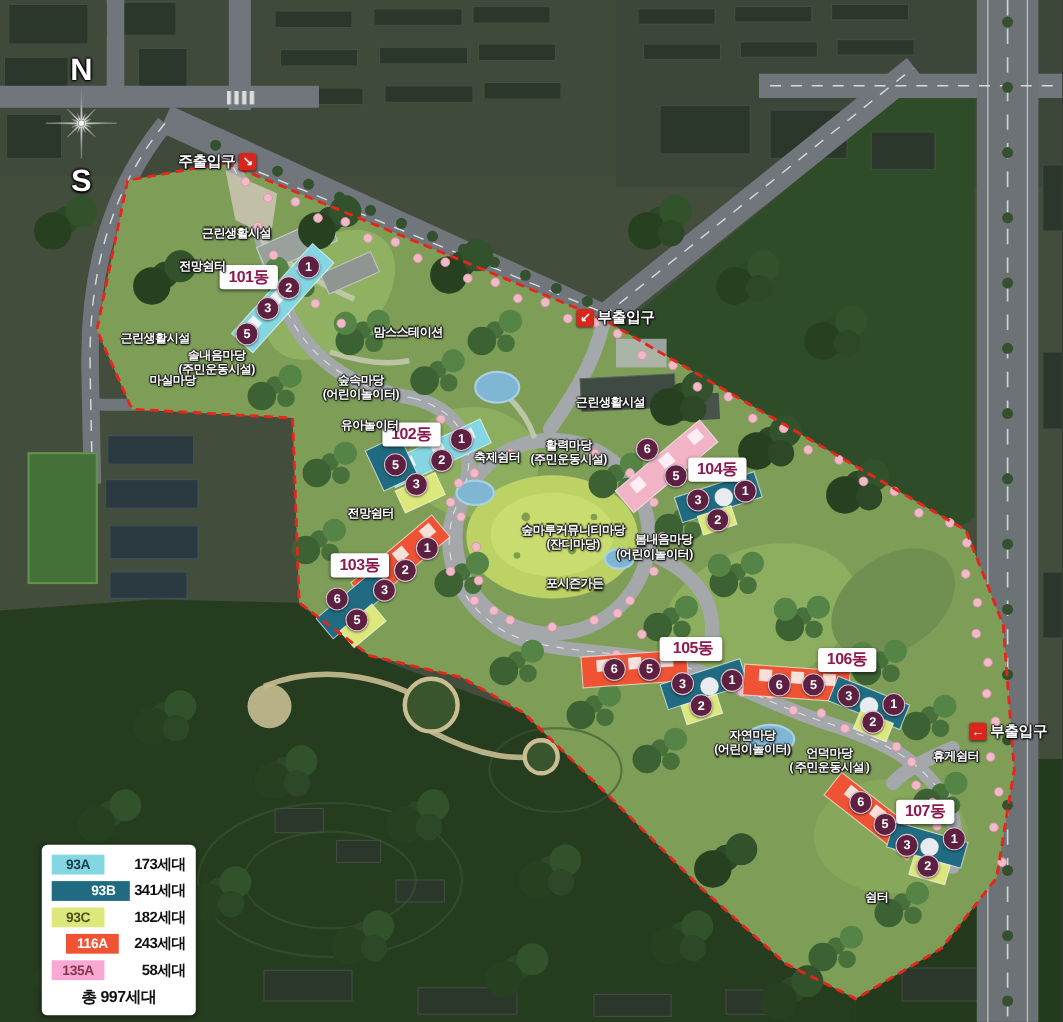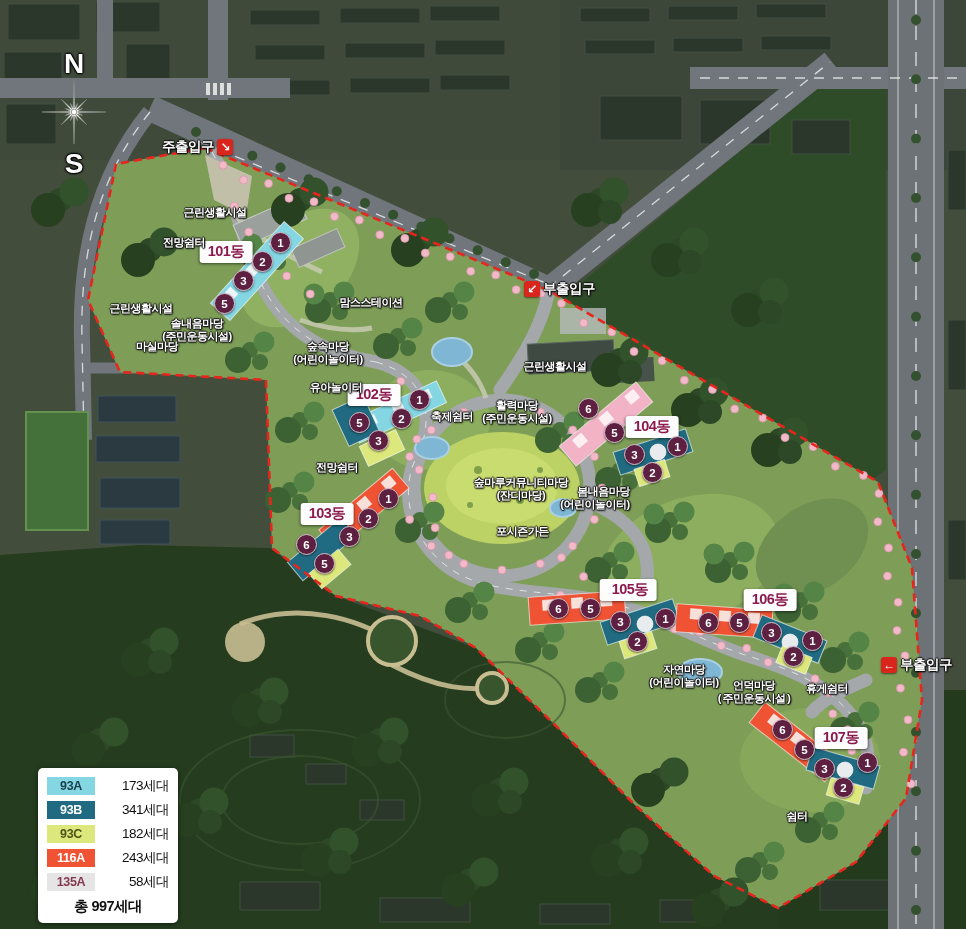--- a/index.html
+++ b/index.html
@@ -28,21 +28,21 @@
   
   #compass{position:absolute;left:36px;top:50px;width:76px;text-align:center;z-index:10;}
   #compass .cdir{color:#fff;font-size:28px;font-weight:bold;line-height:1;
         text-shadow:-1px 0 2px #000,1px 0 2px #000,0 -1px 2px #000,0 1px 2px #000;}
   
   #legend{position:absolute;left:38px;top:768px;width:122px;background:#fff;
           border-radius:5px;padding:9px 9px 7px;z-index:10;box-shadow:0 1px 5px rgba(0,0,0,.5);}
   .lrow{display:flex;justify-content:space-between;align-items:center;margin:0 0 6px;}
   .chip{width:48px;height:18px;display:flex;align-items:center;justify-content:center;
         font-size:12.5px;font-weight:bold;letter-spacing:-0.3px;}
-  .lcount{font-size:13.5px;font-weight:normal;color:#101010;letter-spacing:-0.5px;}
+  .lcount{font-size:13.5px;font-weight:bold;color:#101010;letter-spacing:-0.5px;}
   .ltotal{text-align:center;font-size:14.5px;font-weight:bold;color:#101010;
           margin-top:2px;letter-spacing:-0.5px;}
 </style>
 </head>
 <body>
 
 <div class="stage">
 
 <svg class="map" width="966" height="929" viewBox="0 0 966 929">
 
@@ -681,43 +681,43 @@
       <div class="flabel" style="left: 337px; top: 461px;">전망쉼터</div>
       <div class="flabel" style="left: 521px; top: 476px;">숲마루커뮤니티마당
 (잔디마당)</div>
       <div class="flabel" style="left: 595px; top: 485px; text-align: right;">봄내음마당
 (어린이놀이터)</div>
       <div class="flabel" style="left: 510px; top: 525px; padding-left: 25px;">포시즌가든</div>
       <div class="flabel" style="left: 684px; top: 663px;">자연마당
 (어린이놀이터)</div>
       <div class="flabel" style="left: 754px; top: 680px; font-family: Liberation Mono, monospace;">언덕마당
 (주민운동시설)</div>
-      <div class="flabel" style="left: 827px; top: 682px; text-align: center;">휴게쉼터</div>
+      <div class="flabel" style="left: 869px; top: 682px; text-align: center;">휴게쉼터</div>
       <div class="flabel" style="left: 797px; top: 810px;">쉼터</div>
     </div>
 
 <div id="legend">
   <div id="legend-rows">
         <div class="lrow">
           <span class="chip" style="background: rgb(133, 214, 227); color: rgb(23, 63, 74);">93A</span>
           <span class="lcount">173세대</span>
         </div>
         <div class="lrow">
-          <span class="chip" style="background: rgb(32, 107, 129); color: rgb(255, 255, 255);">93B</span>
+          <span class="chip" style="background: rgb(32, 107, 129); color: rgb(255, 255, 255); padding-left: 23px;">93B</span>
           <span class="lcount">341세대</span>
         </div>
         <div class="lrow">
           <span class="chip" style="background: rgb(220, 231, 124); color: rgb(78, 85, 24);">93C</span>
           <span class="lcount">182세대</span>
         </div>
         <div class="lrow">
-          <span class="chip" style="background: rgb(239, 83, 52); color: rgb(255, 255, 255);">116A</span>
+          <span class="chip" style="background: rgb(239, 83, 52); color: rgb(255, 255, 255); margin-left: 13px;">116A</span>
           <span class="lcount">243세대</span>
         </div>
         <div class="lrow">
-          <span class="chip" style="background: #e5e5e5; color: rgb(132, 56, 79);">135A</span>
+          <span class="chip" style="background: #f9a8d4; color: rgb(132, 56, 79);">135A</span>
           <span class="lcount">58세대</span>
         </div>
       </div>
   <div class="ltotal">총 997세대</div>
 </div>
 
 </div>
 
 </body></html>

